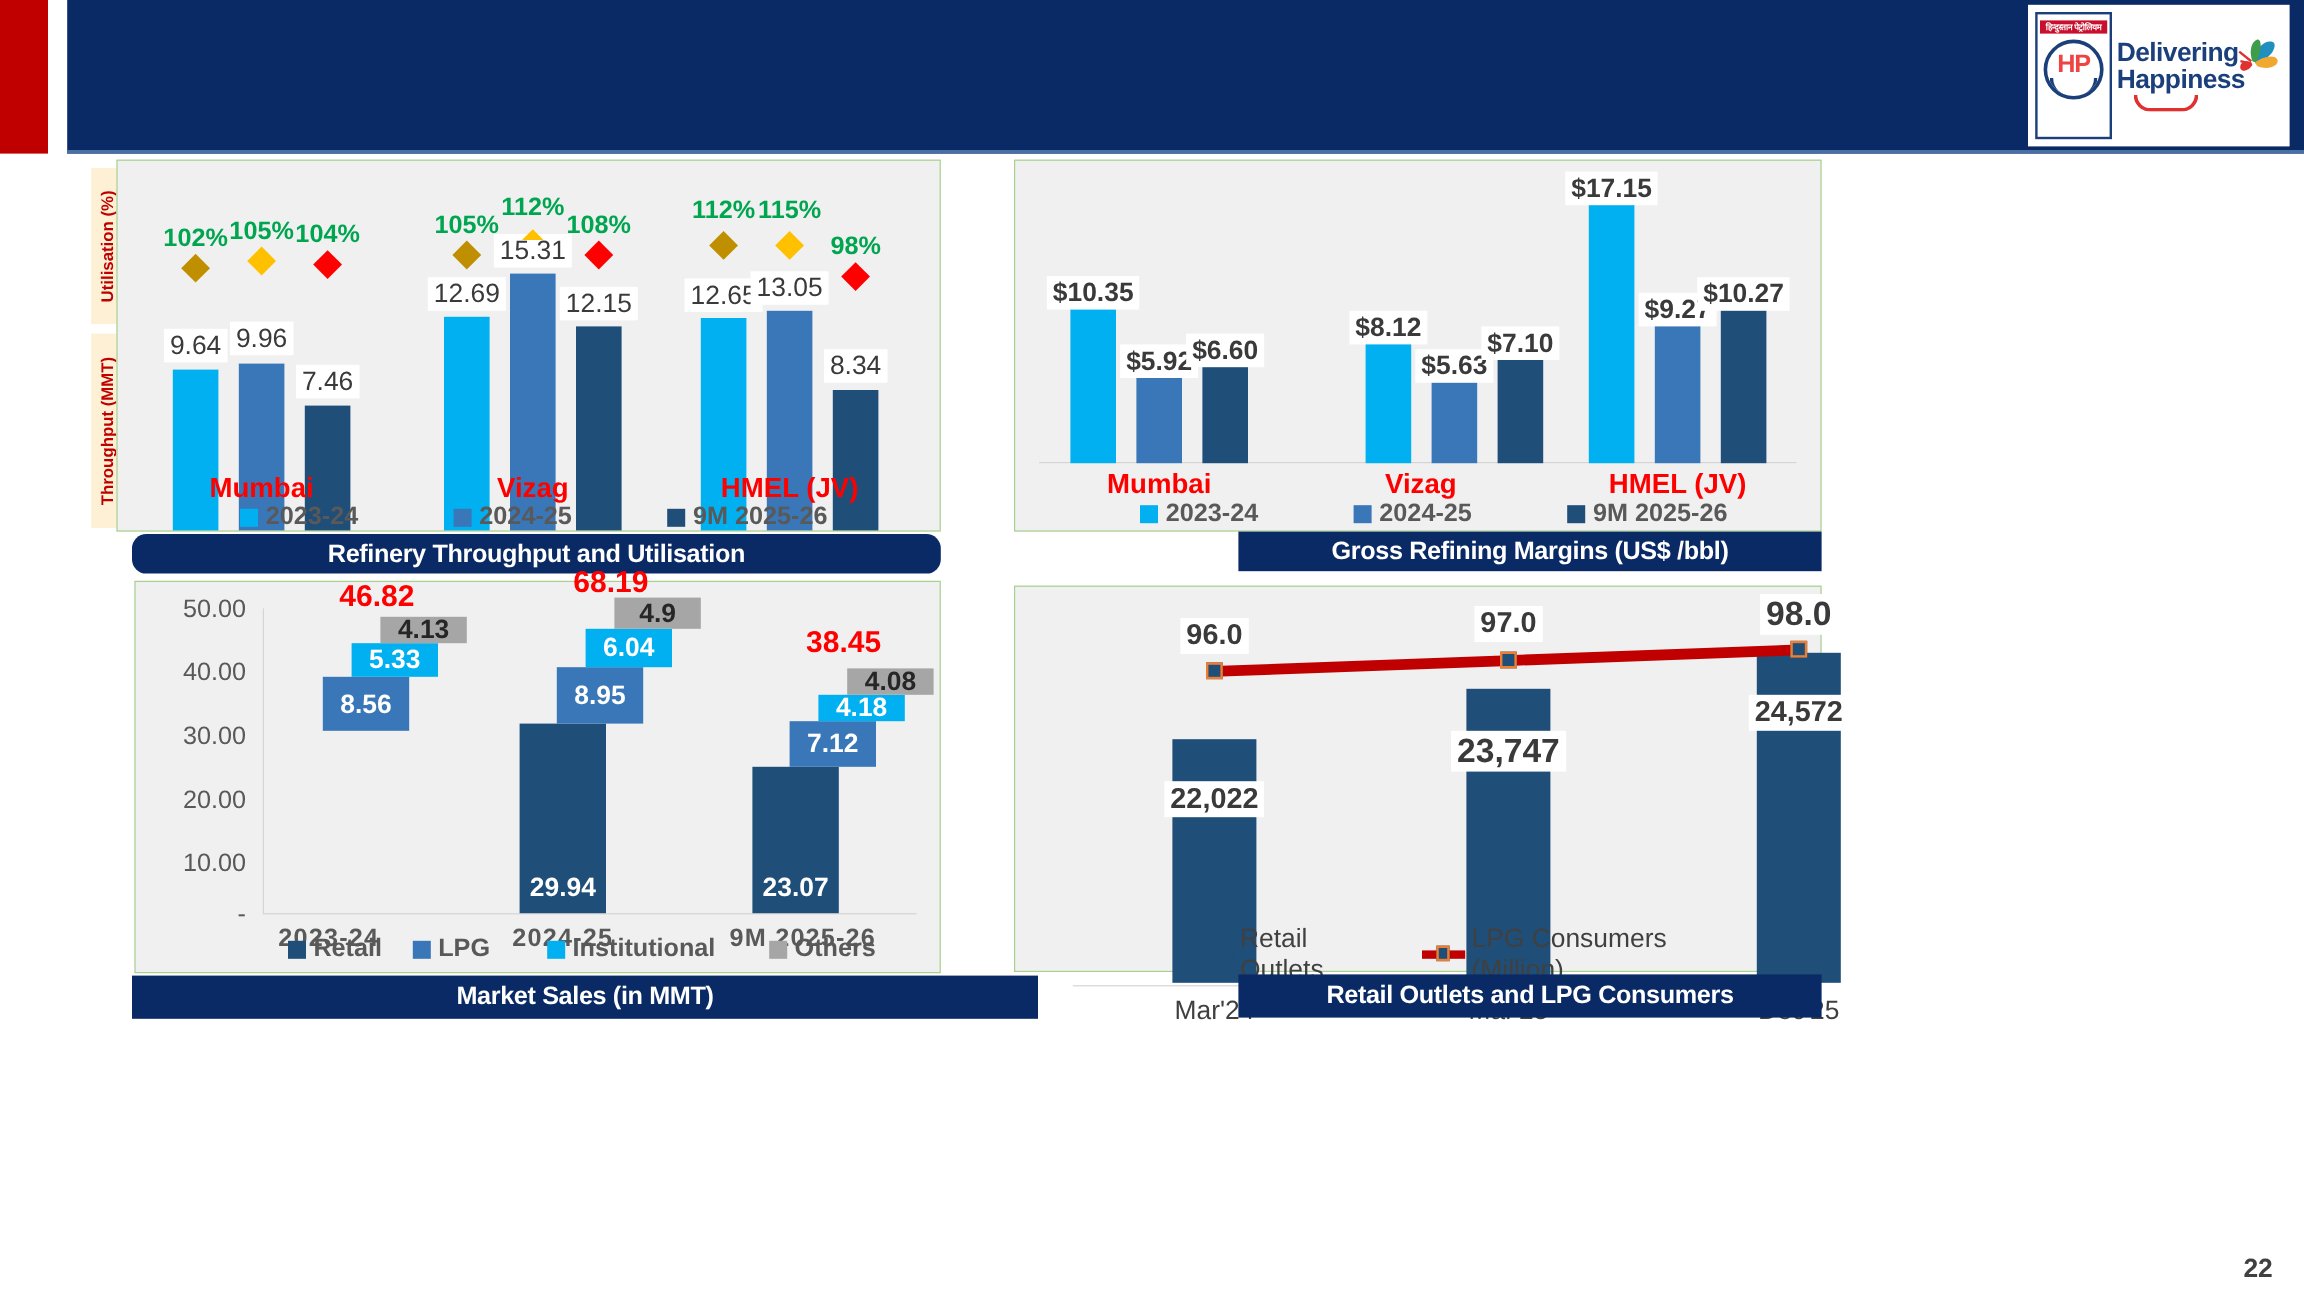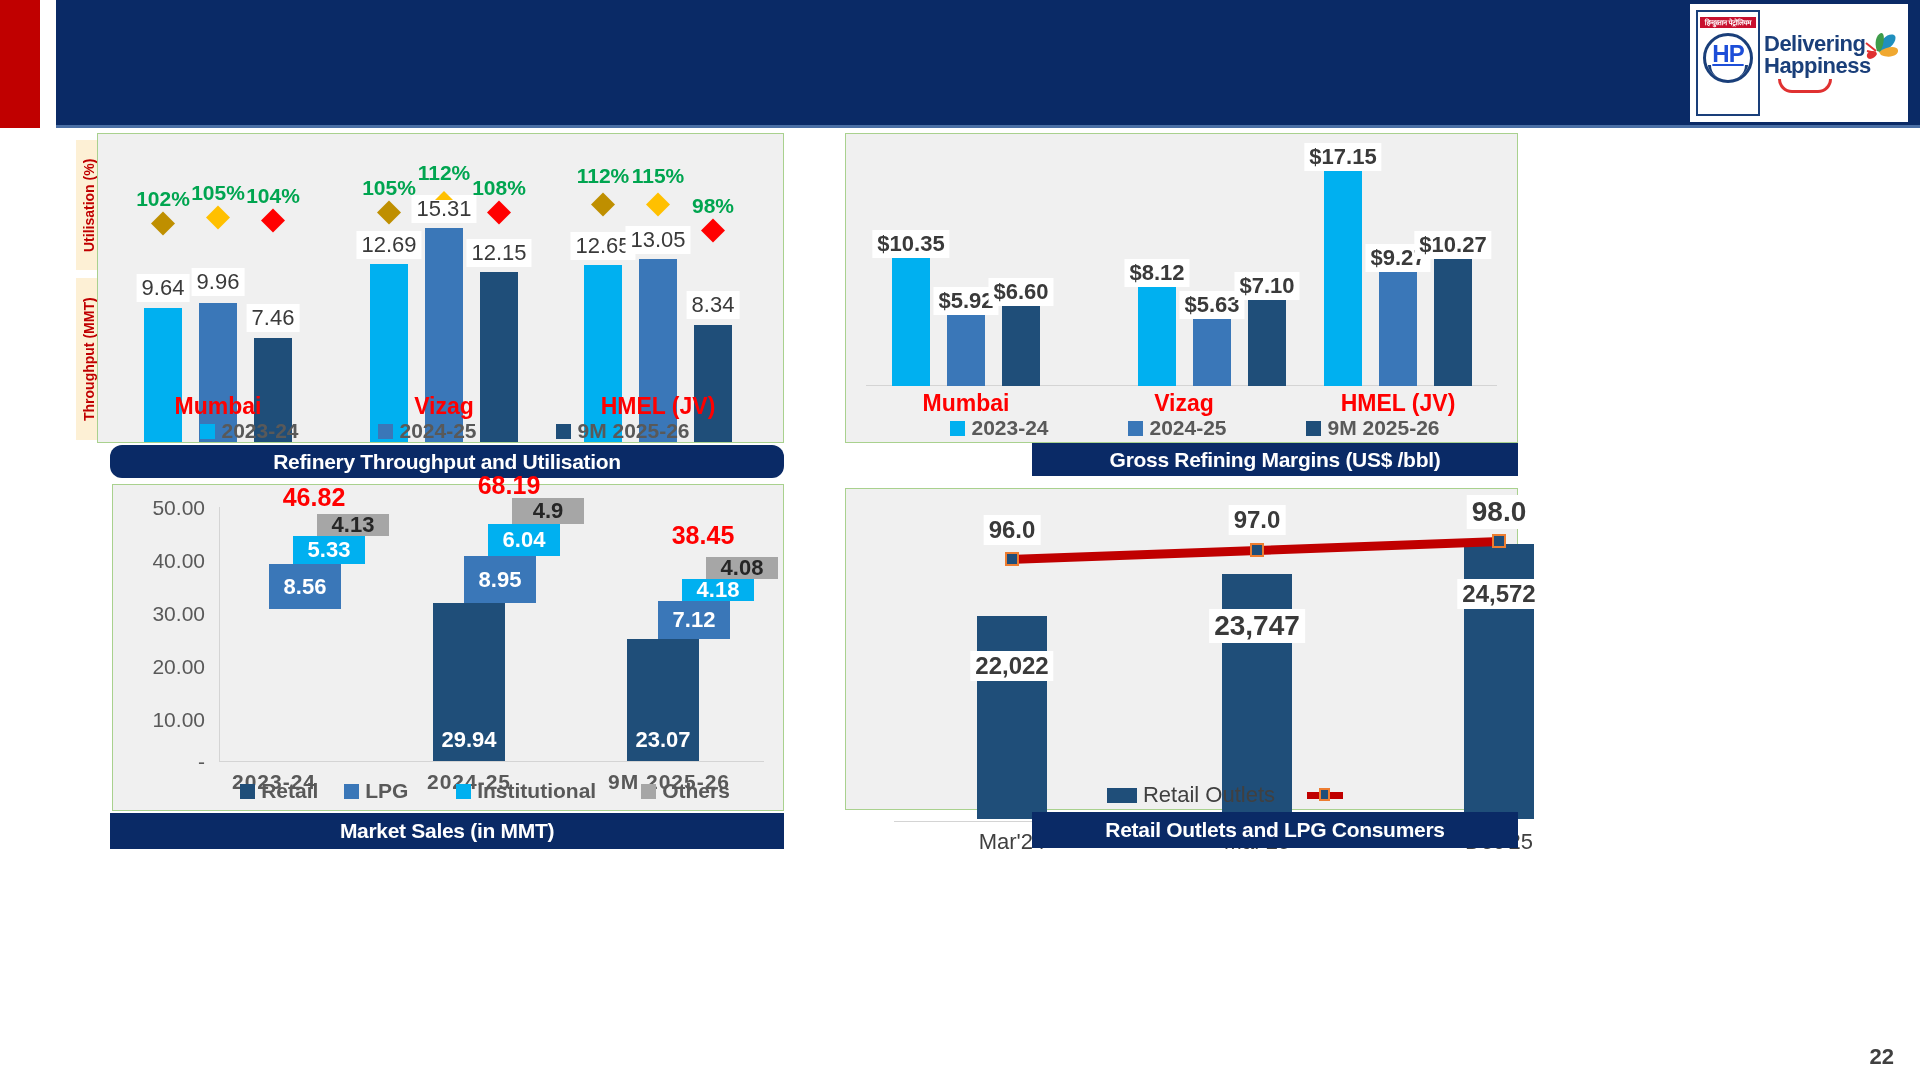--- a/index.html
+++ b/index.html
@@ -31,21 +31,21 @@
   }
   .logo-hindi {
     font-size: 7px; color: #ffffff; background: #c8102e; width: 56px;
     text-align: center; padding: 1px 0; font-weight: bold; letter-spacing: -0.3px;
   }
   .logo-circle {
     margin-top: 5px; width: 50px; height: 50px; border-radius: 50%;
     border: 3px solid #1a3f7a; display: flex; align-items: center; justify-content: center;
     position: relative; overflow: hidden;
   }
-  .logo-hp { color: #1d4ed8; font-weight: bold; font-size: 24px; letter-spacing: -1px; margin-top: -8px; text-decoration: underline; }
+  .logo-hp { color: #ef4444; font-weight: bold; font-size: 21px; letter-spacing: -1px; margin-top: -8px; }
   .logo-leaf {
     position: absolute; bottom: -3px; left: 50%; transform: translateX(-50%);
     width: 40px; height: 18px; border: 3px solid #1a3f7a; border-top: none;
     border-radius: 0 0 20px 20px;
   }
   .logo-text { display: flex; flex-direction: column; position: relative; flex: 1; }
   .logo-l1 { color: #1a3f7a; font-weight: bold; font-size: 22px; line-height: 22px; letter-spacing: -0.5px; }
   .logo-l2 { color: #1a3f7a; font-weight: bold; font-size: 22px; line-height: 22px; letter-spacing: -0.5px; }
   .logo-smile {
     width: 54px; height: 14px; border: 3px solid #e03131; border-top: none;
@@ -324,21 +324,21 @@
     </span>
     <span class="lg" style="width:185px;">
       <span class="sw c1"></span>
       <span>Institutional</span>
     </span>
     <span class="lg">
       <span class="sw c4"></span>
       <span>Others</span>
     </span>
   </div>
-  <div class="cap" style="left:110px; top:813px; width:674px; height:36px;">Market Sales (in MMT)</div>
+  <div class="cap" style="left:110px; top:813px; width:755px; height:36px;">Market Sales (in MMT)</div>
 
   <div class="panel" style="left:845px; top:488px; width:673px; height:322px;">
     <div class="plot">
       <div class="ytick-r" style="right:6px; top:108px;">95.0</div>
       <div class="ytick-r" style="right:6px; top:152px;">90.0</div>
       <div class="ytick-r" style="right:6px; top:196px;">85.0</div>
       <div class="ytick-r" style="right:6px; top:240px;">80.0</div>
       <div class="ytick-r" style="right:6px; top:284px;">75.0</div>
       <div class="ytick-r" style="right:6px; top:324px;">70.0</div>
       <div class="axis-line" style="left:48px; right:52px; top:332px; height:1px;"></div>
@@ -368,18 +368,19 @@
   <div class="legend" style="left:1000px; top:782px; width:450px; height:26px; font-size:22px; color:#404040; font-weight:normal;">
     <span class="lg" style="margin-right:32px;">
       <span class="sw c3" style="width:30px; height:15px;"></span>
       <span>Retail Outlets</span>
     </span>
     <span class="lg">
       <span style="position:relative; width:36px; height:14px; display:inline-block;">
         <span style="position:absolute; left:0; top:4px; width:36px; height:7px; background:#c00000; display:block;"></span>
         <span style="position:absolute; left:12px; top:0; width:11px; height:13px; background:#1f4e79; border:2px solid #ed7d31; display:block;"></span>
       </span>
+      <span style="margin-left:2px;">LPG Consumers (Million)</span>
     </span>
   </div>
   <div class="cap" style="left:1032px; top:812px; width:486px; height:36px;">Retail Outlets and LPG Consumers</div>
 
   <div class="pagenum">22</div>
 </div>
 
 </body></html>

